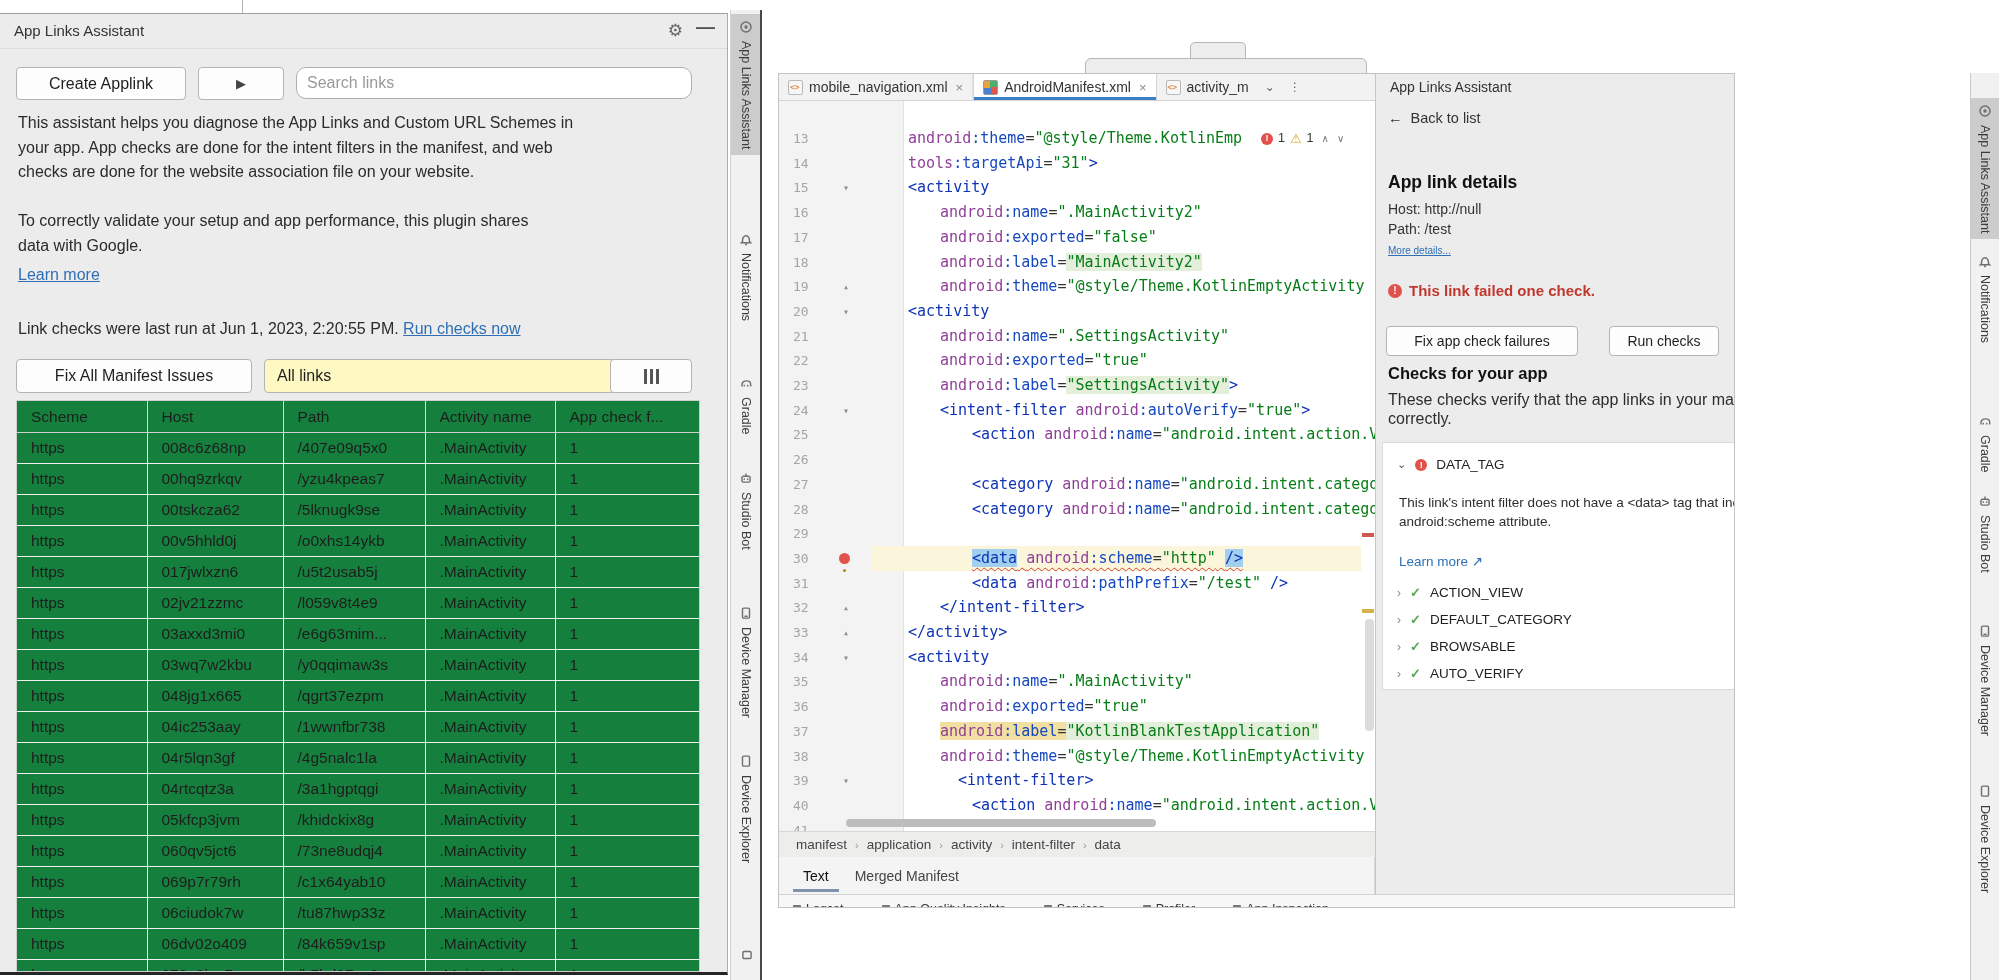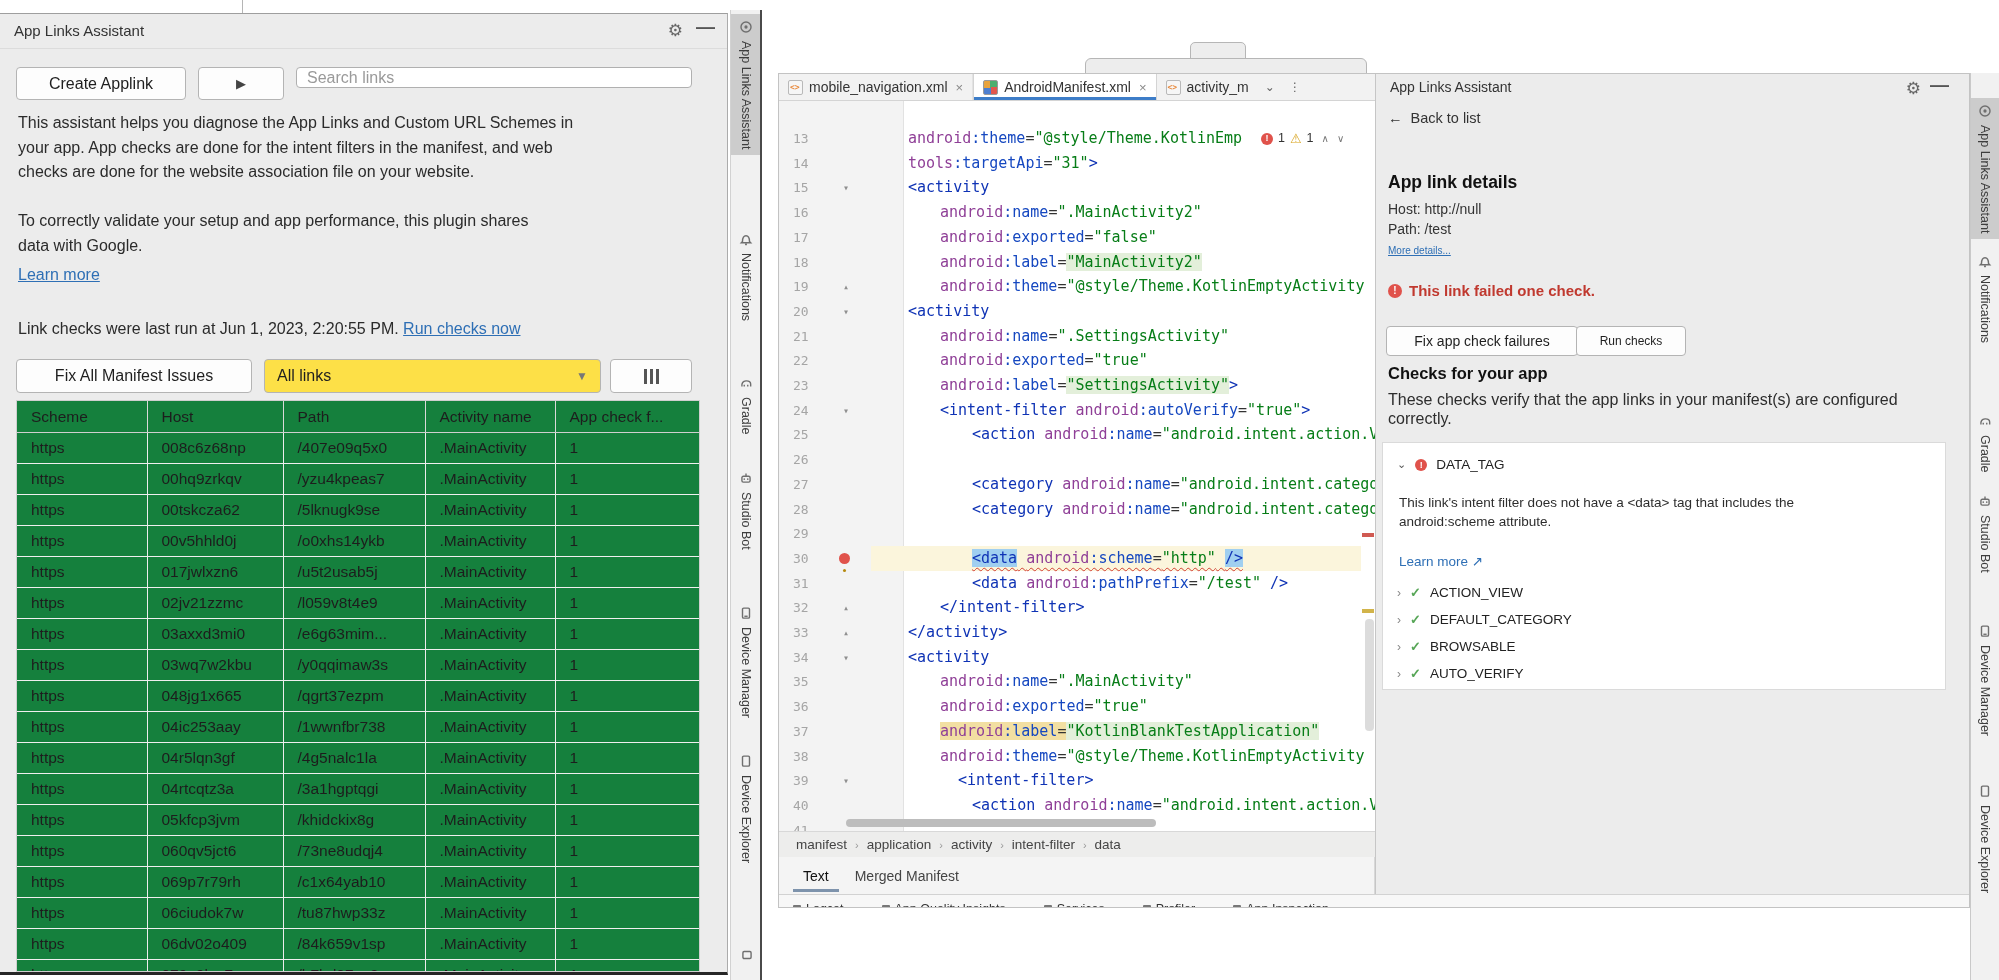--- a/index.html
+++ b/index.html
@@ -10,50 +10,50 @@
 #left-window{position:absolute;left:0;top:13px;width:728px;height:962px;background:#ececec;
  border-top:1px solid #9e9e9e;border-right:1px solid #ababab;border-bottom:3px solid #262626;box-sizing:border-box}
 #lw-titlebar{position:absolute;left:0;top:0;width:100%;height:34px;border-bottom:1px solid #dcdcdc}
 #lw-title{position:absolute;left:14px;top:8px;font-size:15px;color:#333}
 .win-gear{position:absolute;top:6px;font-size:17px;color:#666}
 .win-min{position:absolute;top:2px;font-size:19px;color:#555;font-weight:bold}
 #lw-gear{right:44px}#lw-min{right:12px}
 .btn{background:#fdfdfd;border:1px solid #b4b4b4;border-radius:4px;display:flex;align-items:center;justify-content:center;font-size:16px;color:#1f1f1f;box-sizing:border-box}
 #lw-create{position:absolute;left:16px;top:53px;width:170px;height:33px}
 #lw-play{position:absolute;left:198px;top:53px;width:86px;height:33px;font-size:13px;color:#444}
-#lw-search{position:absolute;left:296px;top:53px;width:396px;height:21px;border:1px solid #b0b0b0;background:#fff;font-size:16px;padding:0 10px;box-sizing:border-box;font-family:"Liberation Sans",sans-serif;border-radius:4px;color:#1d4ed8}
+#lw-search{position:absolute;left:296px;top:53px;width:396px;height:32px;border:1px solid #b0b0b0;background:#fff;font-size:16px;padding:0 10px;box-sizing:border-box;font-family:"Liberation Sans",sans-serif;border-radius:10px;color:#1d4ed8}
 #lw-search::placeholder{color:#9a9a9a}
 .lw-para{position:absolute;left:18px;font-size:16px;line-height:24.5px;color:#2b2b2b;white-space:pre-line}
 #lw-desc1{top:97px}#lw-desc2{top:195px}
 a.lnk{color:#2e6fb5;text-decoration:underline;cursor:pointer}
 #lw-learnmore{position:absolute;left:18px;top:252px;font-size:16px}
 #lw-lastrun{position:absolute;left:18px;top:306px;font-size:16px;color:#2b2b2b}
 #lw-fixall{position:absolute;left:16px;top:345px;width:236px;height:34px}
-#lw-combo{position:absolute;left:264px;top:345px;width:337px;height:34px;background:#fde047;border:1px solid #b4b4b4;border-radius:4px;box-sizing:border-box;display:flex;align-items:center;font-size:16px;color:#1f1f1f;padding-left:12px}
+#lw-combo{position:absolute;left:264px;top:345px;width:380px;height:34px;background:#fef9c3;border:1px solid #b4b4b4;border-radius:4px;box-sizing:border-box;display:flex;align-items:center;font-size:16px;color:#1f1f1f;padding-left:12px}
 #lw-combo .arr{position:absolute;right:12px;color:#777;font-size:12px}
 #lw-cols{position:absolute;left:610px;top:345px;width:82px;height:34px;gap:3px}
 #lw-cols i{display:block;width:3px;height:15px;background:#555}
 #lw-table{position:absolute;left:16px;top:386px;width:684px;bottom:0;background:#15803d;border:1px solid #cfcfcf;box-sizing:border-box;overflow:hidden}
 #lw-table table{border-collapse:collapse;table-layout:fixed;width:100%;font-size:15.5px;color:#1d1d1d}
 #lw-table th{font-weight:normal;text-align:left;height:31px;padding:0 0 0 14px;border-bottom:1px solid #cfcfcf;border-right:1px solid #d9d9d9}
 #lw-table th:last-child{border-right:none}
 #lw-table td{height:30px;padding:0 0 0 14px;border-bottom:1px solid #efefef;border-right:1px solid #ececec;white-space:nowrap;overflow:hidden}
 #lw-table td:last-child{border-right:none}
 
 #left-strip{position:absolute;left:730px;top:10px;width:32px;height:970px;background:#f1f1f1;border-left:1px solid #d2d2d2;border-right:2px solid #4a4a4a;box-sizing:border-box}
 #right-strip{position:absolute;left:1970px;top:73px;width:29px;height:907px;background:#f1f1f1;border-left:1px solid #c9c9c9;box-sizing:border-box}
 .vtab{position:absolute;left:0;width:100%;display:flex;flex-direction:column;align-items:center;gap:7px;padding:6px 0;box-sizing:border-box}
 .vtab.on{background:#cccccc}
 .vtab .vlabel{writing-mode:vertical-rl;font-size:12.5px;color:#3d3d3d;white-space:nowrap}
 .vtab svg{display:block}
 
 .win-frag{position:absolute;background:#ededed;border:1px solid #b6b6b6;box-sizing:border-box}
 #frag-a{left:1190px;top:42px;width:56px;height:32px;border-radius:5px 5px 0 0}
 #frag-b{left:1085px;top:58px;width:282px;height:16px;border-radius:6px 6px 0 0}
-#right-window{position:absolute;left:778px;top:73px;width:1192px;height:835px;background:#fff;border:1px solid #c3c3c3;box-sizing:border-box;overflow:hidden}
+#right-window{position:absolute;left:778px;top:73px;width:957px;height:835px;background:#fff;border:1px solid #c3c3c3;box-sizing:border-box;overflow:hidden}
 #etabbar{position:absolute;left:0;top:0;width:596px;height:27px;background:#f2f2f2;border-bottom:1px solid #d4d4d4;display:flex;align-items:stretch;box-sizing:border-box}
 .etab{display:flex;align-items:center;gap:6px;padding:0 9px;font-size:14px;color:#333;border-right:1px solid #e3e3e3;position:relative;white-space:nowrap}
 .etab.active{background:#fff;border-right:1px solid #d4d4d4;border-left:1px solid #d4d4d4}
 .etab.active::after{content:"";position:absolute;left:0;right:0;bottom:0;height:3px;background:#3d7dc8}
 .etab .x{color:#8a8a8a;font-size:13px;margin-left:2px}
 .etab.trunc{overflow:hidden;max-width:104px;border-right:none}
 .tabctl{display:flex;align-items:center;color:#666;font-size:12px;padding:0 7px}
 .fic{width:13px;height:13px;position:relative;flex:none}
 .fic.xml{background:#f6f6f6;border:1px solid #b9b9b9;border-radius:2px}
 .fic.xml::before{content:"<>";position:absolute;left:1px;top:2px;font-size:8px;font-weight:bold;color:#e8883a;font-family:"DejaVu Sans Mono",monospace}
@@ -93,21 +93,21 @@
 #panel-gear{left:auto;right:50px;top:4px}
 #panel-min{left:auto;right:22px;top:0px}
 #back-link{position:absolute;left:12px;top:36px;font-size:14.5px;color:#333;display:flex;gap:8px;align-items:center}
 #details-title{position:absolute;left:12px;top:98px;font-size:17.5px;font-weight:bold;color:#111}
 #detail-host{position:absolute;left:12px;top:127px;font-size:14px;color:#333}
 #detail-path{position:absolute;left:12px;top:147px;font-size:14px;color:#333}
 #more-details{position:absolute;left:12px;top:171px;font-size:10px}
 #failed-row{position:absolute;left:12px;top:208px;display:flex;align-items:center;gap:7px;font-size:15px;font-weight:bold;color:#c0392f}
 #failed-row .errdot{width:14px;height:14px;font-size:10px}
 #btn-fix{position:absolute;left:10px;top:252px;width:192px;height:30px;font-size:14px}
-#btn-run{position:absolute;left:200px;top:252px;width:110px;height:30px;font-size:12px}
+#btn-run{position:absolute;left:233px;top:252px;width:110px;height:30px;font-size:14px}
 #checks-title{position:absolute;left:12px;top:290px;font-size:16.5px;font-weight:bold;color:#111}
 #checks-desc{position:absolute;left:12px;top:316px;font-size:16px;line-height:19px;color:#2d2d2d;white-space:pre-line}
 #checks-card{position:absolute;left:6px;top:368px;width:564px;height:248px;background:#fff;border:1px solid #dadada;box-sizing:border-box}
 #datatag-row{position:absolute;left:14px;top:14px;display:flex;align-items:center;gap:9px;font-size:13.5px;color:#222}
 #datatag-row .chev{color:#555;font-size:11px}
 #datatag-desc{position:absolute;left:16px;top:50px;font-size:13.5px;line-height:19px;color:#2d2d2d;white-space:pre-line}
 #learn2{position:absolute;left:16px;top:110px;font-size:13.5px;color:#2e6fb5}
 .check-row{position:absolute;left:14px;display:flex;align-items:center;gap:9px;font-size:13.5px;color:#222}
 .check-row .chev{color:#888;font-size:12px}
 .check-row .ok{color:#57a657;font-weight:bold;font-size:13px}

